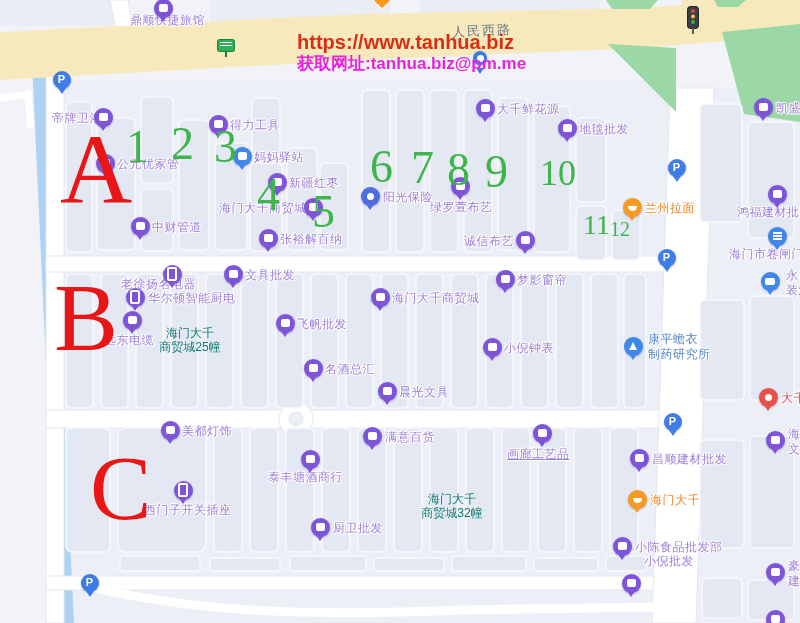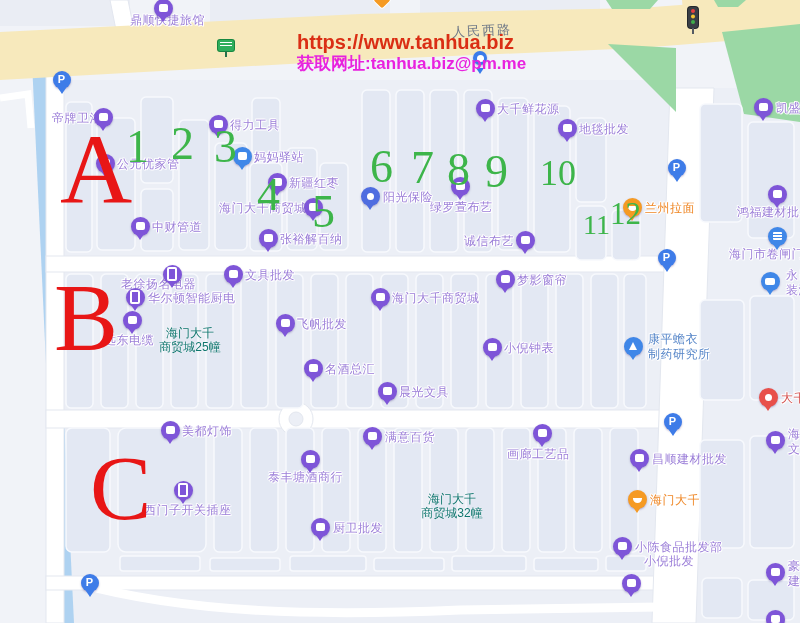--- a/index.html
+++ b/index.html
@@ -403,21 +403,21 @@
       </div>
       <div class="pin icon-shop" title="厨卫批发" style="position: absolute; left: 310.5px; top: 517.5px; z-index: 32;">
         <span class="g g-shop"></span>
       </div>
       <div class="lab" style="left: 333px; top: 521px;">
         <div>厨卫批发</div>
       </div>
       <div class="pin icon-shop" title="画廊工艺品" style="position: absolute; left: 532.5px; top: 423.5px; z-index: 32;">
         <span class="g g-shop"></span>
       </div>
-      <div class="lab" style="left: 507px; top: 447px;">
+      <div class="lab" style="left: 507px; top: 447px; text-decoration: underline;">
         <div>画廊工艺品</div>
       </div>
       <div class="pin icon-shop" title="昌顺建材批发" style="position: absolute; left: 629.5px; top: 448.5px; z-index: 32;">
         <span class="g g-shop"></span>
       </div>
       <div class="lab" style="left: 652px; top: 452px;">
         <div>昌顺建材批发</div>
       </div>
       <div class="pin icon-food" title="朝辉餐馆" style="position: absolute; left: 627.5px; top: 489.5px; z-index: 32;">
         <span class="g g-bowl"></span>
@@ -479,18 +479,18 @@
       <div class="ann ann-number" style="left: 171px; top: 121px; font-size: 46px;">2</div>
       <div class="ann ann-number" style="left: 214px; top: 124px; font-size: 46px;">3</div>
       <div class="ann ann-number" style="left: 257px; top: 172px; font-size: 46px;">4</div>
       <div class="ann ann-number" style="left: 312px; top: 189px; font-size: 46px;">5</div>
       <div class="ann ann-number" style="left: 370px; top: 144px; font-size: 46px;">6</div>
       <div class="ann ann-number" style="left: 411px; top: 145px; font-size: 46px;">7</div>
       <div class="ann ann-number" style="left: 447px; top: 147px; font-size: 46px;">8</div>
       <div class="ann ann-number" style="left: 485px; top: 149px; font-size: 46px;">9</div>
       <div class="ann ann-number" style="left: 540px; top: 155px; font-size: 36px;">10</div>
       <div class="ann ann-number" style="left: 583px; top: 211px; font-size: 28px;">11</div>
-      <div class="ann ann-number" style="left: 610px; top: 198px; font-size: 31px;">12</div>
+      <div class="ann ann-number" style="left: 610px; top: 219px; font-size: 20px;">12</div>
     </div>
 
   <div class="wm" id="wm-url">https://www.tanhua.biz</div>
   <div class="wm" id="wm-contact">获取网址:tanhua.biz@pm.me</div>
 </div>
 
 </body></html>

